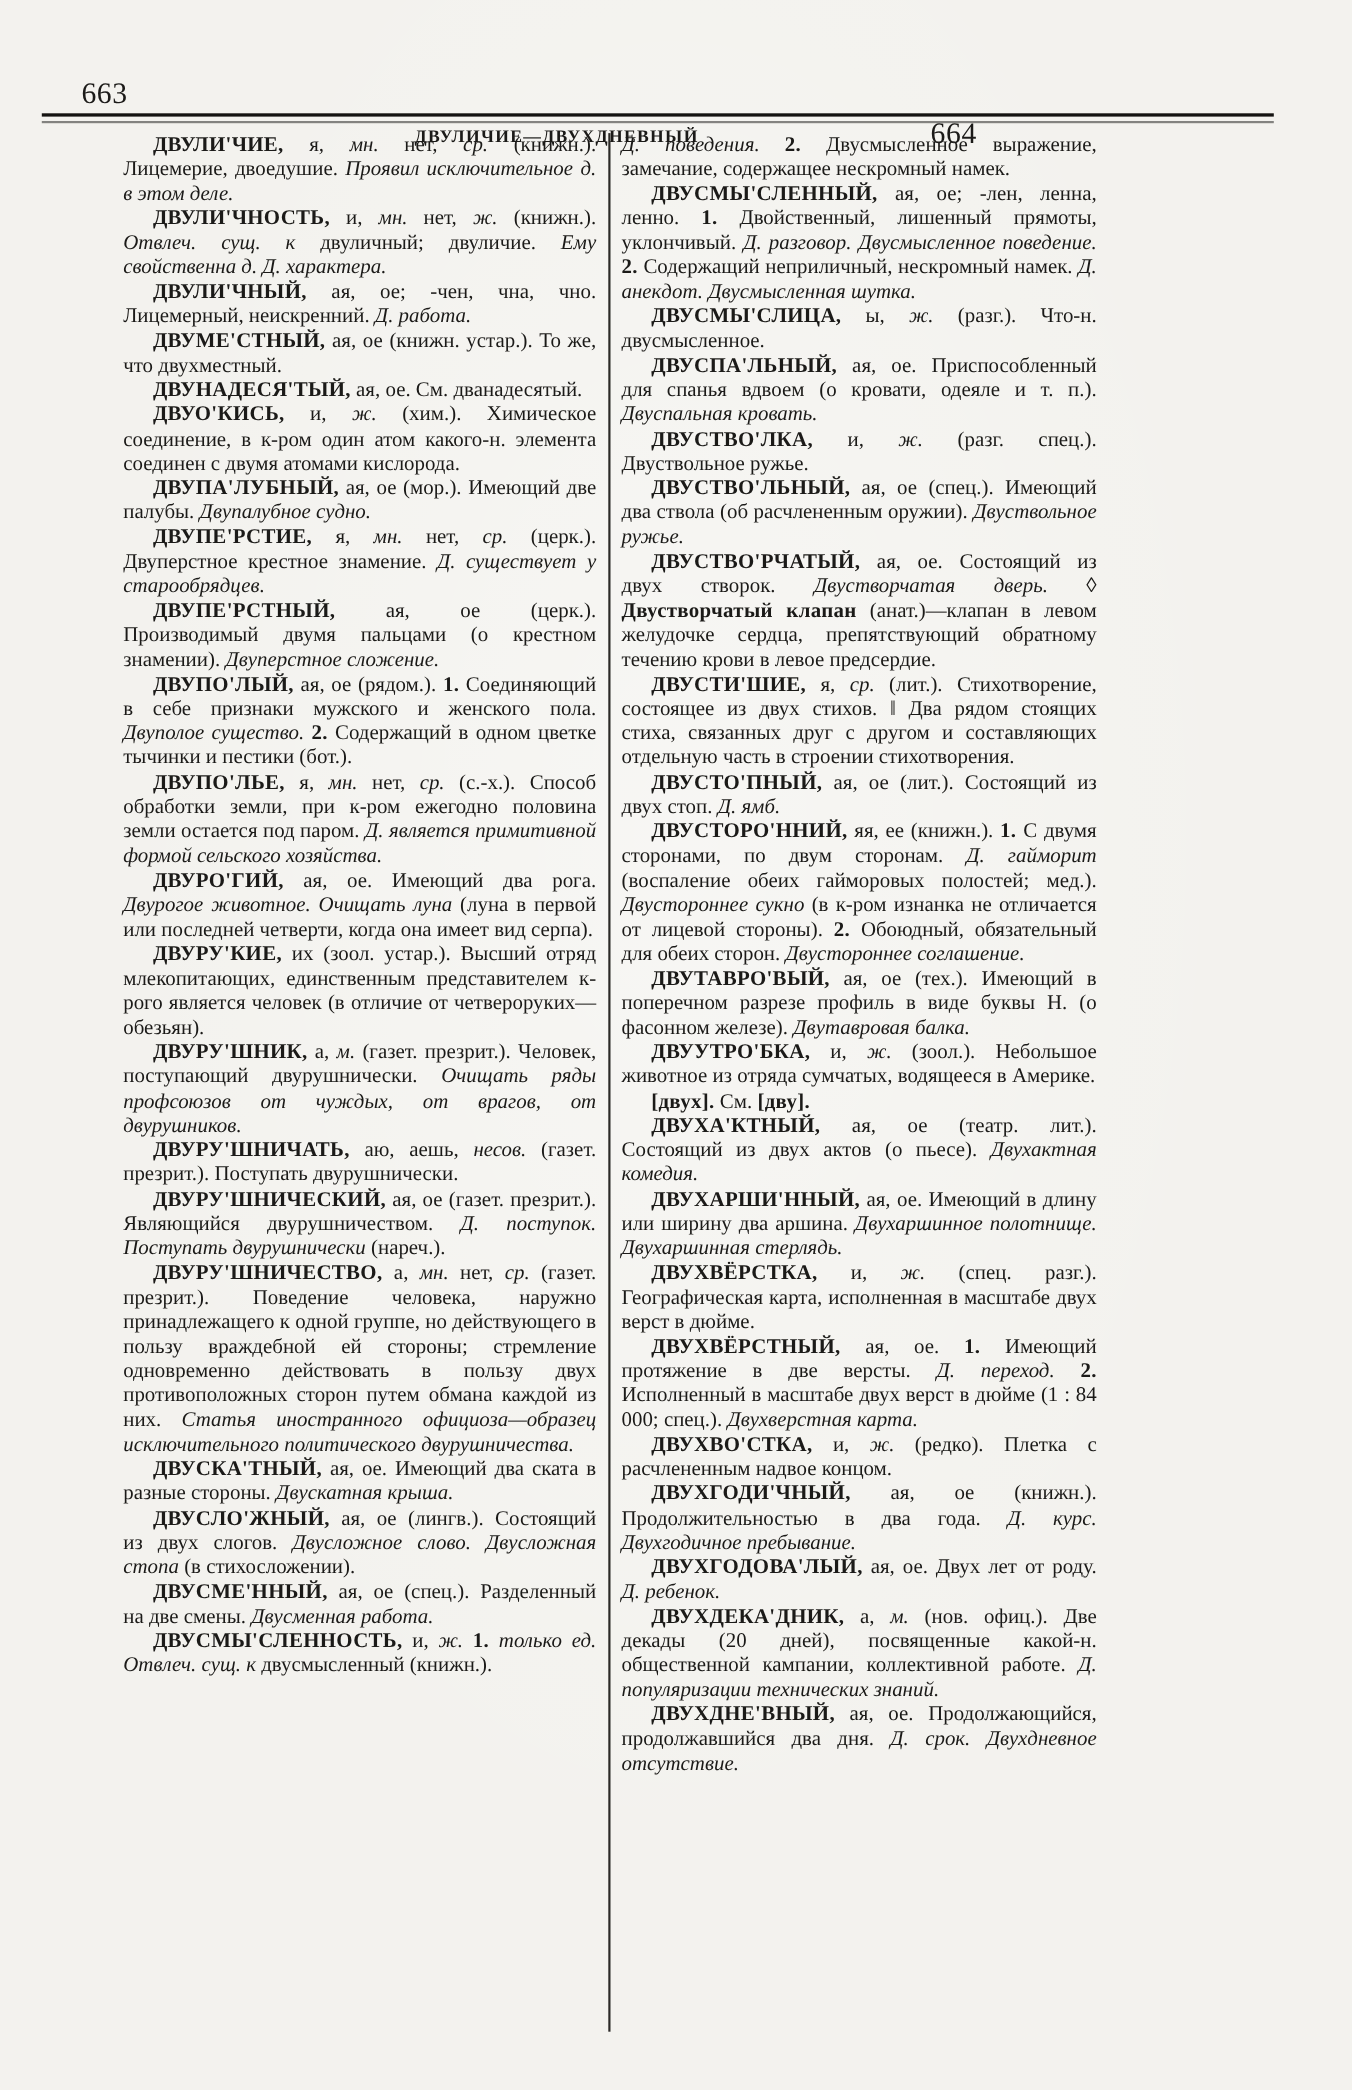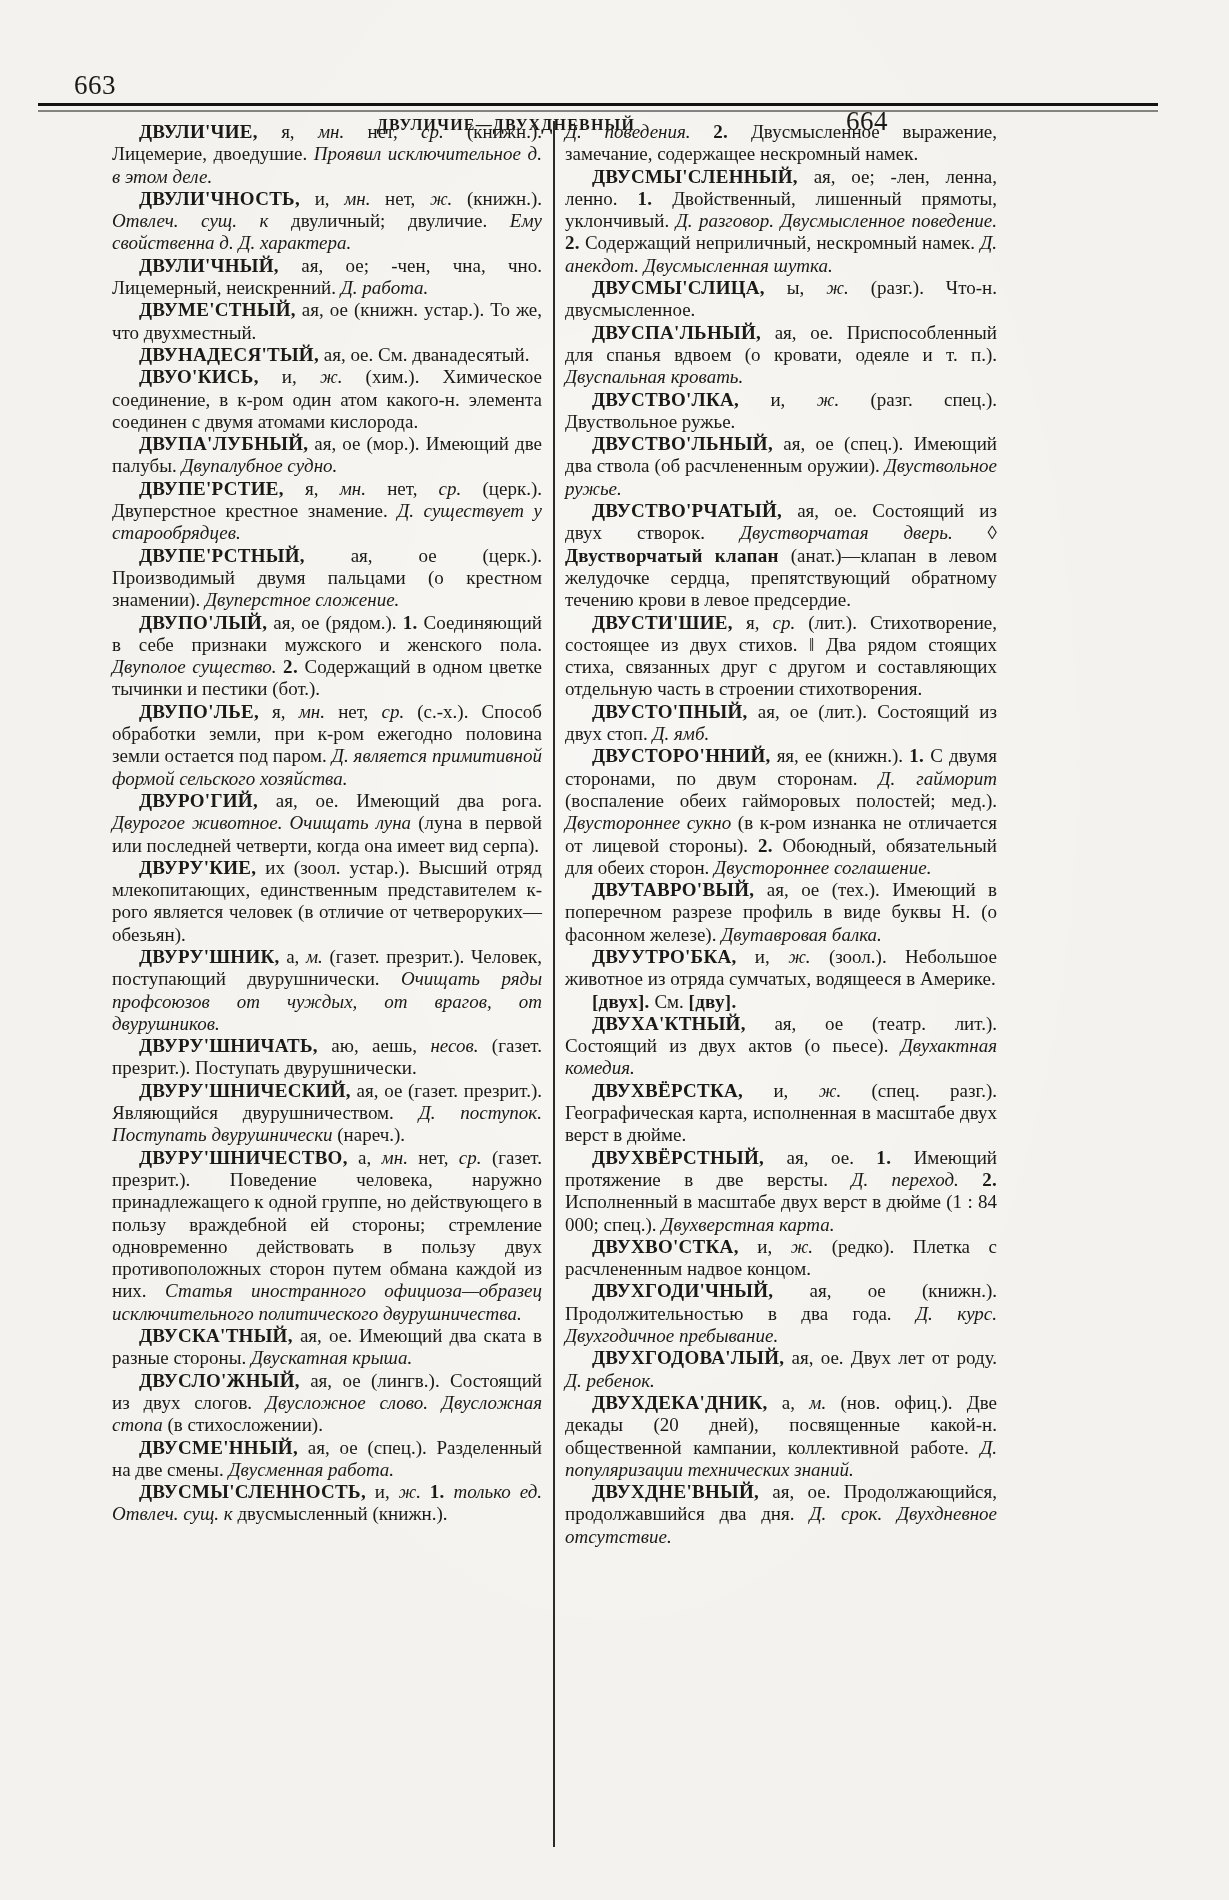--- a/index.html
+++ b/index.html
@@ -100,20 +100,21 @@
         <p class="entry"><span class="b">ДВУСТВО'ЛКА,</span><span> и, </span><span class="i">ж.</span><span> (разг. спец.). Двуствольное ружье.</span></p>
         <p class="entry"><span class="b">ДВУСТВО'ЛЬНЫЙ,</span><span> ая, ое (спец.). Имеющий два ствола (об расчлененным оружии). </span><span class="i">Двуствольное ружье.</span></p>
         <p class="entry"><span class="b">ДВУСТВО'РЧАТЫЙ,</span><span> ая, ое. Состоящий из двух створок. </span><span class="i">Двустворчатая дверь.</span><span> ◊ </span><span class="b">Двустворчатый клапан</span><span> (анат.)—клапан в левом желудочке сердца, препятствующий обратному течению крови в левое предсердие.</span></p>
         <p class="entry"><span class="b">ДВУСТИ'ШИЕ,</span><span> я, </span><span class="i">ср.</span><span> (лит.). Стихотворение, состоящее из двух стихов. ‖ Два рядом стоящих стиха, связанных друг с другом и составляющих отдельную часть в строении стихотворения.</span></p>
         <p class="entry"><span class="b">ДВУСТО'ПНЫЙ,</span><span> ая, ое (лит.). Состоящий из двух стоп. </span><span class="i">Д. ямб.</span></p>
         <p class="entry"><span class="b">ДВУСТОРО'ННИЙ,</span><span> яя, ее (книжн.). </span><span class="b">1.</span><span> С двумя сторонами, по двум сторонам. </span><span class="i">Д. гайморит</span><span> (воспаление обеих гайморовых полостей; мед.). </span><span class="i">Двустороннее сукно</span><span> (в к-ром изнанка не отличается от лицевой стороны). </span><span class="b">2.</span><span> Обоюдный, обязательный для обеих сторон. </span><span class="i">Двустороннее соглашение.</span></p>
         <p class="entry"><span class="b">ДВУТАВРО'ВЫЙ,</span><span> ая, ое (тех.). Имеющий в поперечном разрезе профиль в виде буквы Н. (о фасонном железе). </span><span class="i">Двутавровая балка.</span></p>
         <p class="entry"><span class="b">ДВУУТРО'БКА,</span><span> и, </span><span class="i">ж.</span><span> (зоол.). Небольшое животное из отряда сумчатых, водящееся в Америке.</span></p>
         <p class="entry"><span class="b">[двух].</span><span> См. </span><span class="b">[дву].</span></p>
         <p class="entry"><span class="b">ДВУХА'КТНЫЙ,</span><span> ая, ое (театр. лит.). Состоящий из двух актов (о пьесе). </span><span class="i">Двухактная комедия.</span></p>
+        <p class="entry"><span class="b">ДВУХАРШИ'ННЫЙ,</span><span> ая, ое. Имеющий в длину или ширину два аршина. </span><span class="i">Двухаршинное полотнище. Двухаршинная стерлядь.</span></p>
         <p class="entry"><span class="b">ДВУХВЁРСТКА,</span><span> и, </span><span class="i">ж.</span><span> (спец. разг.). Географическая карта, исполненная в масштабе двух верст в дюйме.</span></p>
         <p class="entry"><span class="b">ДВУХВЁРСТНЫЙ,</span><span> ая, ое. </span><span class="b">1.</span><span> Имеющий протяжение в две версты. </span><span class="i">Д. переход.</span><span> </span><span class="b">2.</span><span> Исполненный в масштабе двух верст в дюйме (1 : 84 000; спец.). </span><span class="i">Двухверстная карта.</span></p>
         <p class="entry"><span class="b">ДВУХВО'СТКА,</span><span> и, </span><span class="i">ж.</span><span> (редко). Плетка с расчлененным надвое концом.</span></p>
         <p class="entry"><span class="b">ДВУХГОДИ'ЧНЫЙ,</span><span> ая, ое (книжн.). Продолжительностью в два года. </span><span class="i">Д. курс. Двухгодичное пребывание.</span></p>
         <p class="entry"><span class="b">ДВУХГОДОВА'ЛЫЙ,</span><span> ая, ое. Двух лет от роду. </span><span class="i">Д. ребенок.</span></p>
         <p class="entry"><span class="b">ДВУХДЕКА'ДНИК,</span><span> а, </span><span class="i">м.</span><span> (нов. офиц.). Две декады (20 дней), посвященные какой-н. общественной кампании, коллективной работе. </span><span class="i">Д. популяризации технических знаний.</span></p>
         <p class="entry"><span class="b">ДВУХДНЕ'ВНЫЙ,</span><span> ая, ое. Продолжающийся, продолжавшийся два дня. </span><span class="i">Д. срок. Двухдневное отсутствие.</span></p>
       </div>
   </div>
 </div>

